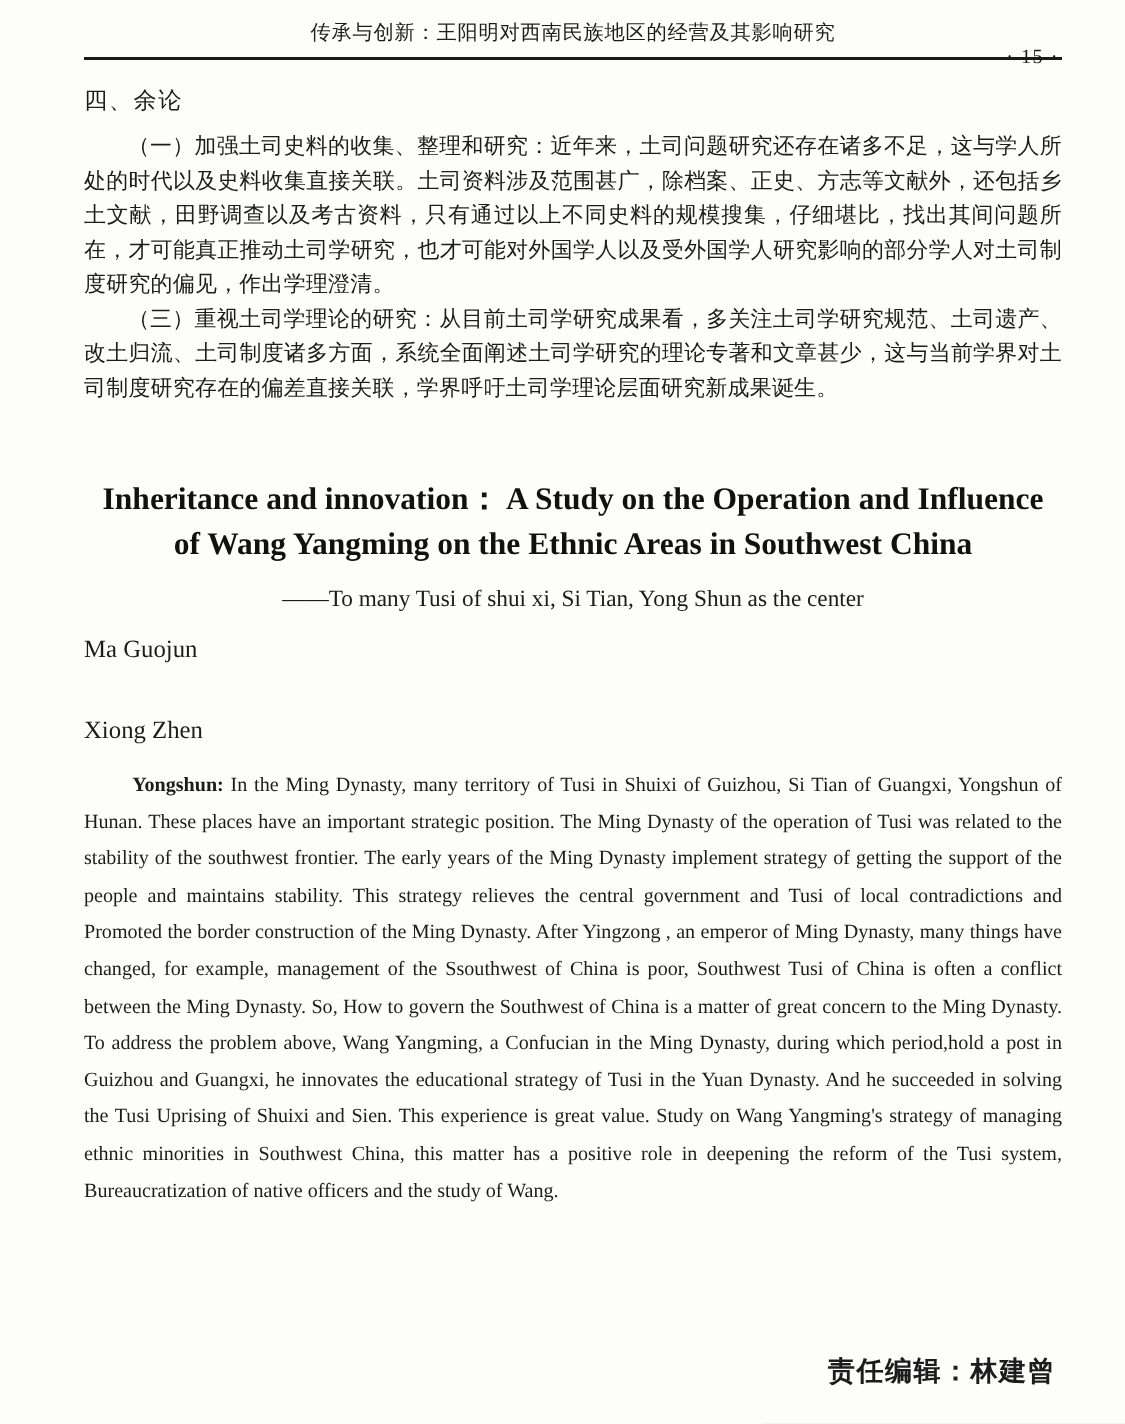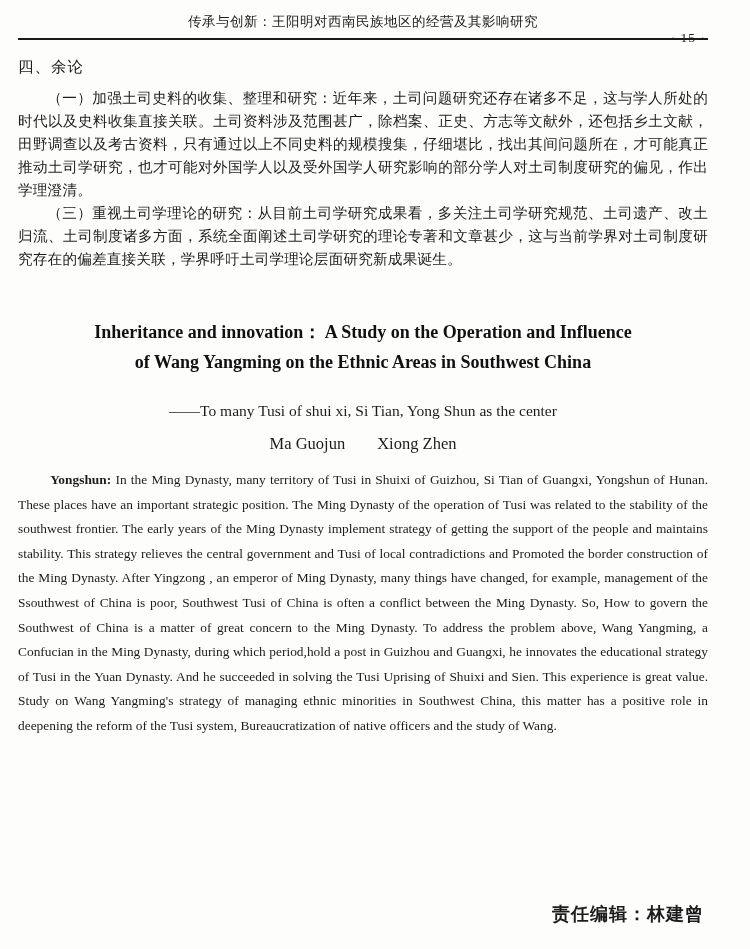--- a/index.html
+++ b/index.html
@@ -5,21 +5,21 @@
   * { box-sizing: border-box; }
   html, body { margin: 0; padding: 0; background: #e8e8e8; }
   .page {
     position: relative;
     width: 750px;
     height: 949px;
     margin: 0 auto;
     background: #fdfdfc;
     color: #1c1c1c;
     font-family: "Liberation Serif", "DejaVu Serif", serif;
-    padding: 13px 42px 0 18px;
+    padding: 13px 42px 0 56px;
     overflow: hidden;
   }
   
   .page-header {
     position: relative;
     text-align: center;
     font-size: 13.5px;
     line-height: 18px;
     padding-bottom: 7px;
     border-bottom: 2.5px solid #1a1a1a;
@@ -43,38 +43,39 @@
     font-size: 14.6px;
     line-height: 23px;
     text-align: justify;
     text-indent: 2em;
     letter-spacing: 0.2px;
   }
   
   .en-title {
     margin: 46px 0 0 0;
     text-align: center;
-    font-size: 18px;
+    font-size: 21px;
     line-height: 30px;
     font-weight: 700;
     color: #111;
   }
   .en-subtitle {
-    margin-top: 24px;
+    margin-top: 13px;
     text-align: center;
     font-size: 15.5px;
     line-height: 20px;
   }
   .authors {
     margin-top: 12px;
     display: flex;
     justify-content: center;
     gap: 32px;
     font-size: 16.5px;
     line-height: 22px;
+    flex-direction: column;
   }
   .abstract {
     margin: 13px 0 0 0;
     font-size: 13.4px;
     line-height: 24.6px;
     text-align: justify;
     text-indent: 2.4em;
   }
   .abstract b, .keywords b { font-weight: 700; }
   

